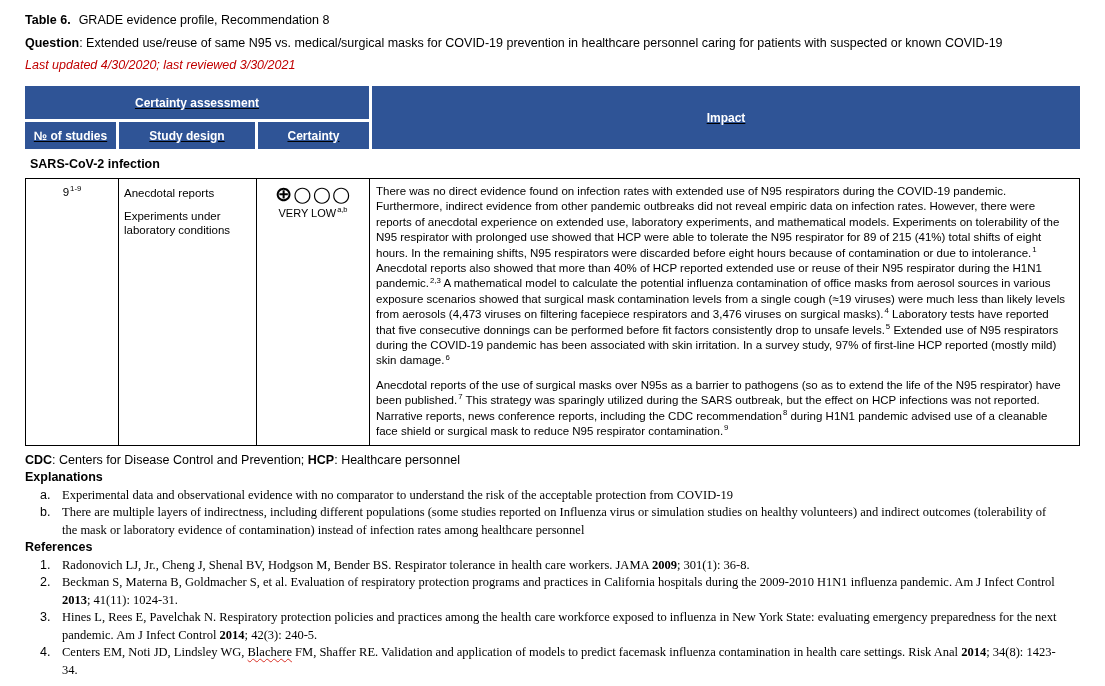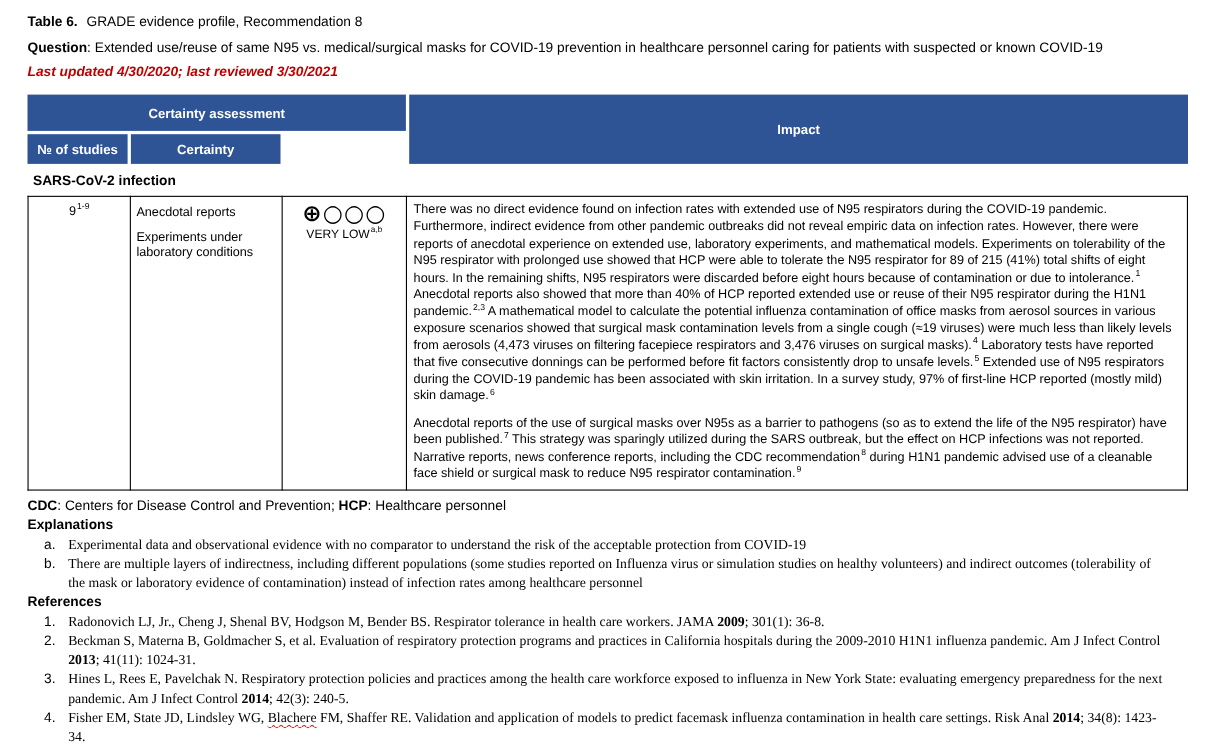--- a/index.html
+++ b/index.html
@@ -11,32 +11,33 @@
   }
   .page { padding: 12px 41px 0 25px; }
   .b { font-weight: bold; }
   sup { font-size: 0.68em; line-height: 0; margin-left: 1px; }
 
   
   .meta-line { font-size: 12.5px; line-height: 17px; margin: 0 0 5.5px 0; }
   .meta-line .lbl { font-weight: bold; }
   .title-gap { margin-right: 8px; }
   .updated {
-    color: #C00000; font-weight: bold; font-style: italic;
+    color: #C00000; font-weight: normal; font-style: italic;
     font-size: 12.5px; line-height: 17px; margin: 0;
   }
 
   
   .grade-header {
     display: grid;
     grid-template-columns: 91px 136px 111px 708px;
     grid-template-rows: 33px 27px;
     gap: 3px;
     margin-top: 12px;
     width: 1055px;
+    text-decoration: underline;
   }
   .hcell {
     background: #2F5496; color: #ffffff; font-weight: bold; font-size: 12px;
     display: flex; align-items: center; justify-content: center; text-align: center;
   }
   .hcell.certainty-group { grid-column: 1 / 4; grid-row: 1; }
   .hcell.impact-head { grid-column: 4; grid-row: 1 / 3; }
 
   .section-label { font-weight: bold; font-size: 12.5px; line-height: 17px; margin: 7px 0 0 5px; }
 
@@ -74,20 +75,21 @@
   </p>
   <p class="meta-line">
     <span class="lbl">Question</span><span>: Extended use/reuse of same N95 vs. medical/surgical masks for COVID-19 prevention in healthcare personnel caring for patients with suspected or known COVID-19</span>
   </p>
   <p class="updated">Last updated 4/30/2020; last reviewed 3/30/2021</p>
 
   <div class="grade-header">
     <div class="hcell certainty-group">Certainty assessment</div>
     <div class="hcell impact-head">Impact</div>
     <div class="hcell">№ of studies</div>
+    <div class="hcell">Study design</div>
     <div class="hcell">Certainty</div>
   </div>
 
   <p class="section-label">SARS-CoV-2 infection</p>
 
   <table class="evidence">
     <colgroup>
       <col style="width:93px">
         <col style="width:138px">
         <col style="width:113px">
@@ -142,18 +144,18 @@
       <div class="li">
         <span class="marker">2.</span>
         <span class="txt"><span>Beckman S, Materna B, Goldmacher S, et al. Evaluation of respiratory protection programs and practices in California hospitals during the 2009-2010 H1N1 influenza pandemic. Am J Infect Control </span><span class="b">2013</span><span>; 41(11): 1024-31.</span></span>
       </div>
       <div class="li">
         <span class="marker">3.</span>
         <span class="txt"><span>Hines L, Rees E, Pavelchak N. Respiratory protection policies and practices among the health care workforce exposed to influenza in New York State: evaluating emergency preparedness for the next pandemic. Am J Infect Control </span><span class="b">2014</span><span>; 42(3): 240-5.</span></span>
       </div>
       <div class="li">
         <span class="marker">4.</span>
-        <span class="txt"><span>Fisher EM, State JD, Lindsley WG, </span><span class="sq">Blachere</span><span> FM, Shaffer RE. Validation and application of models to predict facemask influenza contamination in health care settings. Risk Anal </span><span class="b">2014</span><span>; 34(8): 1423-34.</span></span>
+        <span class="txt"><span>Centers EM, Noti JD, Lindsley WG, </span><span class="sq">Blachere</span><span> FM, Shaffer RE. Validation and application of models to predict facemask influenza contamination in health care settings. Risk Anal </span><span class="b">2014</span><span>; 34(8): 1423-34.</span></span>
       </div>
     </div>
   </div>
 
 </div>
 
 </body></html>

